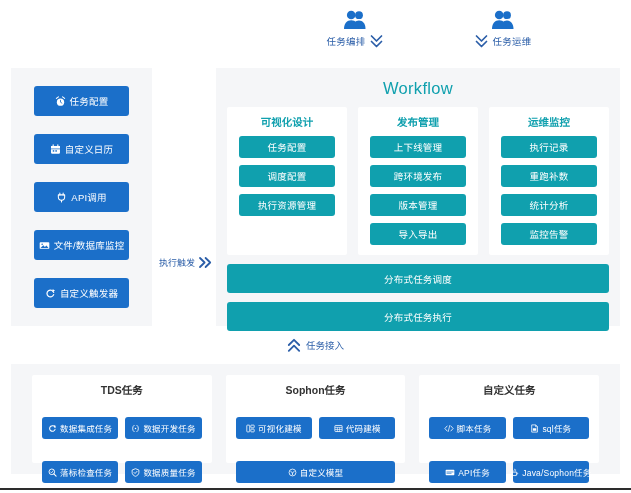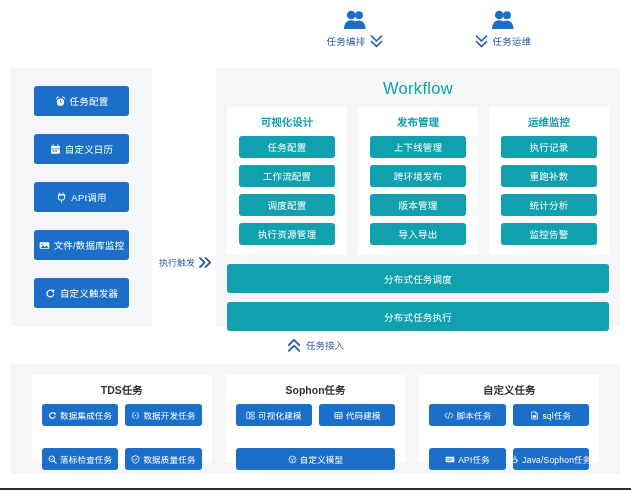--- a/index.html
+++ b/index.html
@@ -219,21 +219,21 @@
     border-radius: 2px;
     flex: 1 1 0;
     padding: 7px 10px 10px 10px;
     box-sizing: border-box;
   }
   .task-group-title {
     text-align: center;
     color: #333333;
     font-size: 10.5px;
     font-weight: bold;
-    margin-bottom: 7px;
+    margin-bottom: 20px;
     white-space: nowrap;
   }
   .task-rows { display: flex; flex-direction: column; gap: 22px; }
   .task-row { display: flex; gap: 7px; }
   .task-btn {
     height: 22px;
     flex: 1 1 0;
     font-size: 8.5px;
     gap: 3px;
     padding: 0 2px;
@@ -375,21 +375,20 @@
   </div>
 
   <div class="workflow-panel">
     <div class="workflow-title">Workflow</div>
 
     <div class="wf-columns">
 
       <div class="wf-col">
         <div class="wf-col-title">可视化设计</div>
         <button class="btn-teal wf-item">任务配置</button>
-        <button class="btn-teal wf-item">工作流配置</button>
         <button class="btn-teal wf-item">调度配置</button>
         <button class="btn-teal wf-item">执行资源管理</button>
       </div>
 
       <div class="wf-col">
         <div class="wf-col-title">发布管理</div>
         <button class="btn-teal wf-item">上下线管理</button>
         <button class="btn-teal wf-item">跨环境发布</button>
         <button class="btn-teal wf-item">版本管理</button>
         <button class="btn-teal wf-item">导入导出</button>

